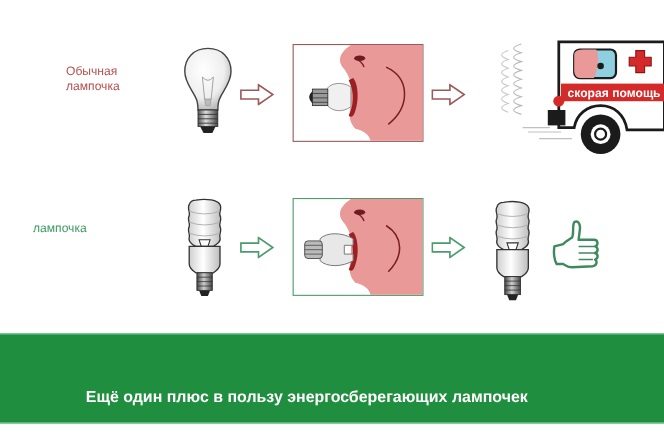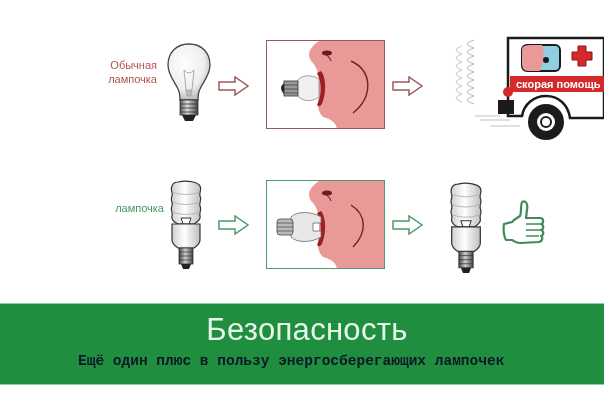--- a/index.html
+++ b/index.html
@@ -2,21 +2,21 @@
 <html><head>
   <meta charset="utf-8">
   <style>
     html, body { margin: 0; padding: 0; }
     body {
       width: 604px; height: 402px; background: #ffffff; position: relative; overflow: hidden;
       font-family: "Liberation Sans", sans-serif;
     }
     .abs { position: absolute; }
     .label {
-      position: absolute; text-align: right; font-size: 11px; line-height: 14px;
+      position: absolute; text-align: left; font-size: 11px; line-height: 14px;
     }
     .label-red { color: #b5504f; }
     .label-green { color: #3f9a62; }
     .panel {
       position: absolute; box-sizing: border-box; background: #ffffff; overflow: hidden;
     }
     .panel-red { border: 1.5px solid #9a5a5a; }
     .panel-green { border: 1.5px solid #4b9b6c; }
     .banner {
       position: absolute; left: 0; top: 303px; width: 604px; height: 82px;
@@ -24,21 +24,21 @@
       border-top: 1px solid #7fd49a; border-bottom: 1px solid #7fd49a;
       box-sizing: border-box;
     }
     .banner-title {
       position: absolute; left: 0; width: 604px; top: 8px; text-align: center;
       font-size: 31px; color: #e6f7e9; font-family: "Liberation Sans", sans-serif; letter-spacing: 0.3px;
       padding-left: 10px; box-sizing: border-box;
     }
     .banner-sub {
       position: absolute; left: 78px; top: 49px;
-      font-size: 14.5px; font-weight: bold; color: #0f172a; font-family: Liberation Mono, monospace;
+      font-size: 14.5px; font-weight: bold; color: #ffffff;
     }
     .ambulance-text {
       font-family: "Liberation Sans", sans-serif; font-size: 11px; fill: #ffffff; font-weight: bold;
     }
   </style>
 </head>
 <body>
 
 <div class="label label-red" style="left:60px; top:58px; width:97px;">
   <div>Обычная</div>
@@ -181,15 +181,14 @@
   <line x1="11" y1="80" x2="25" y2="80" stroke="#333" stroke-width="0.7"></line>
   <path d="M13 84 L23 84 L21 89 L15 89 Z" fill="#222"></path>
 </svg>
 
 <svg class="abs" style="left:500px; top:200px;" width="46" height="50" viewBox="0 0 46 50">
   <path d="M14 20 L20 16 C22 12 20 6 22 2 C26 0 28 4 27 10 L26 18 L40 18 C44 18 44 23 41 24 C44 25 44 29 41 30 C44 31 44 35 41 36 C43 37 43 41 39 42 L20 43 C16 43 14 41 12 40 L6 40 C4 37 3 30 4 24 L12 22 Z" fill="#ffffff" stroke="#3e8a5c" stroke-width="2.2" stroke-linejoin="round"></path>
   <path d="M26 24 L40 24 M26 30 L40 30 M26 36 L39 36" stroke="#3e8a5c" stroke-width="1.4"></path>
 </svg>
 
 <div class="banner">
-  <div class="banner-title">Безопасность</div>
   <div class="banner-sub">Ещё один плюс в пользу энергосберегающих лампочек</div>
 </div>
 
 </body></html>

